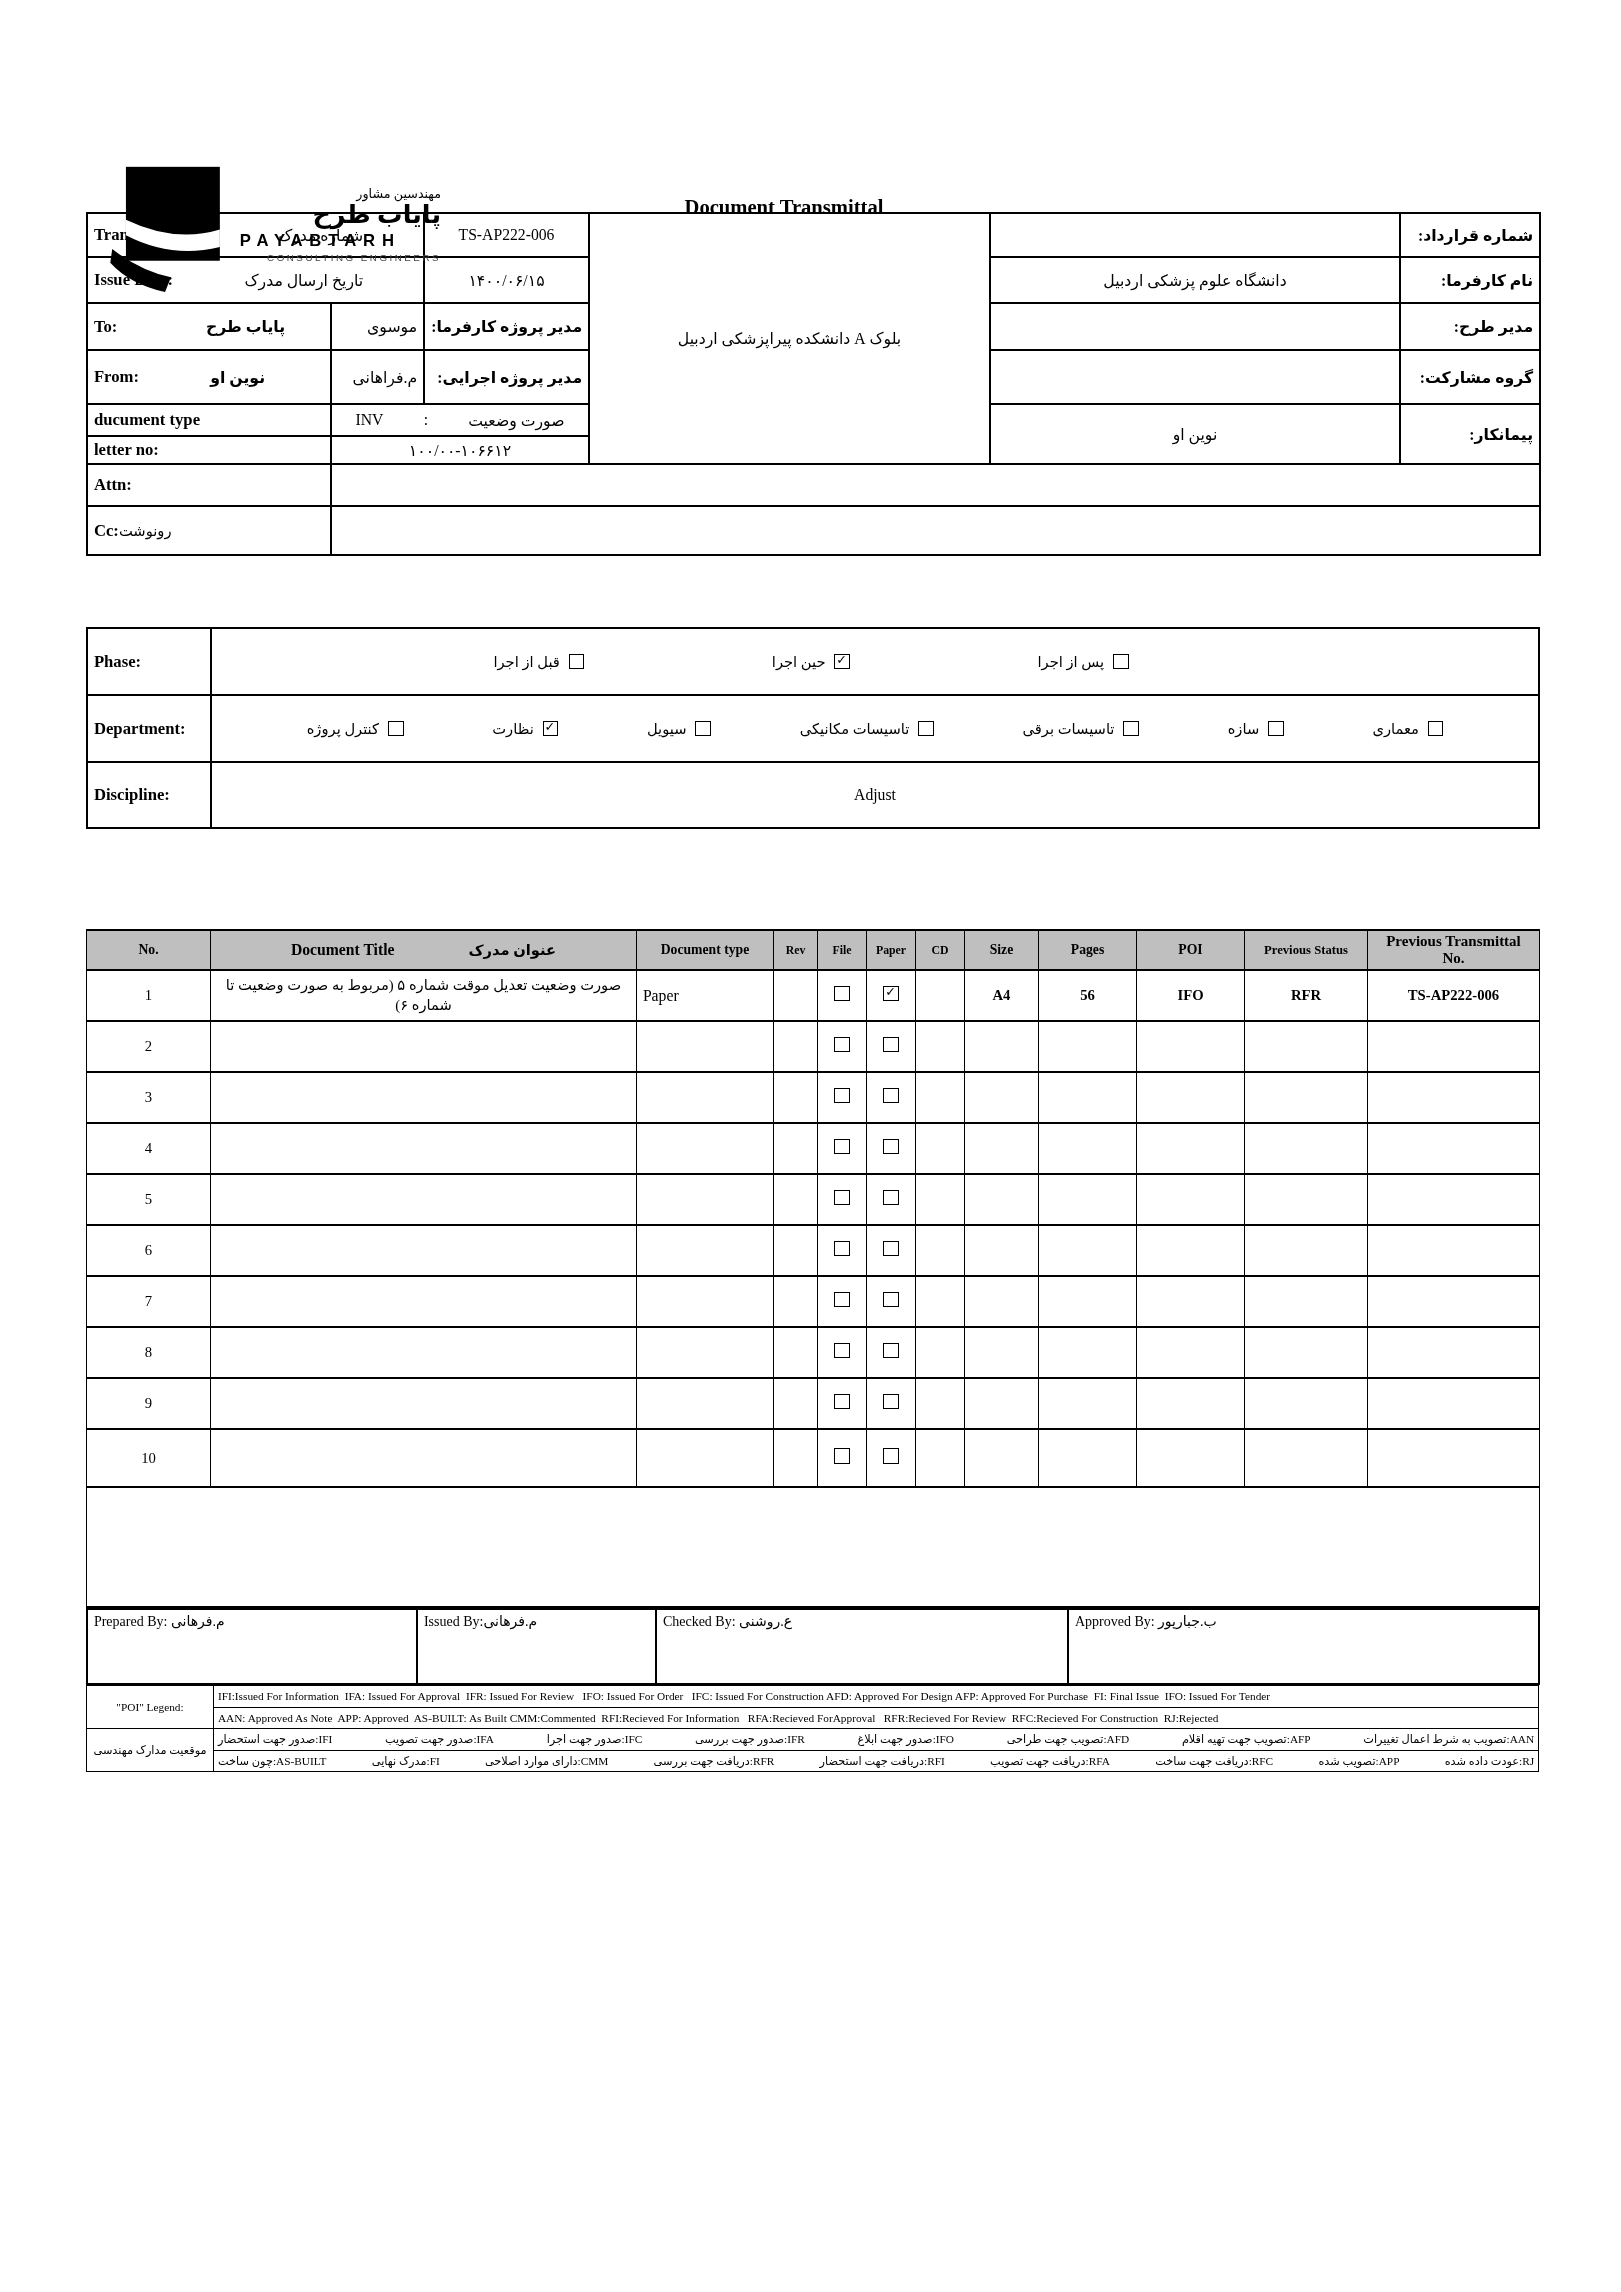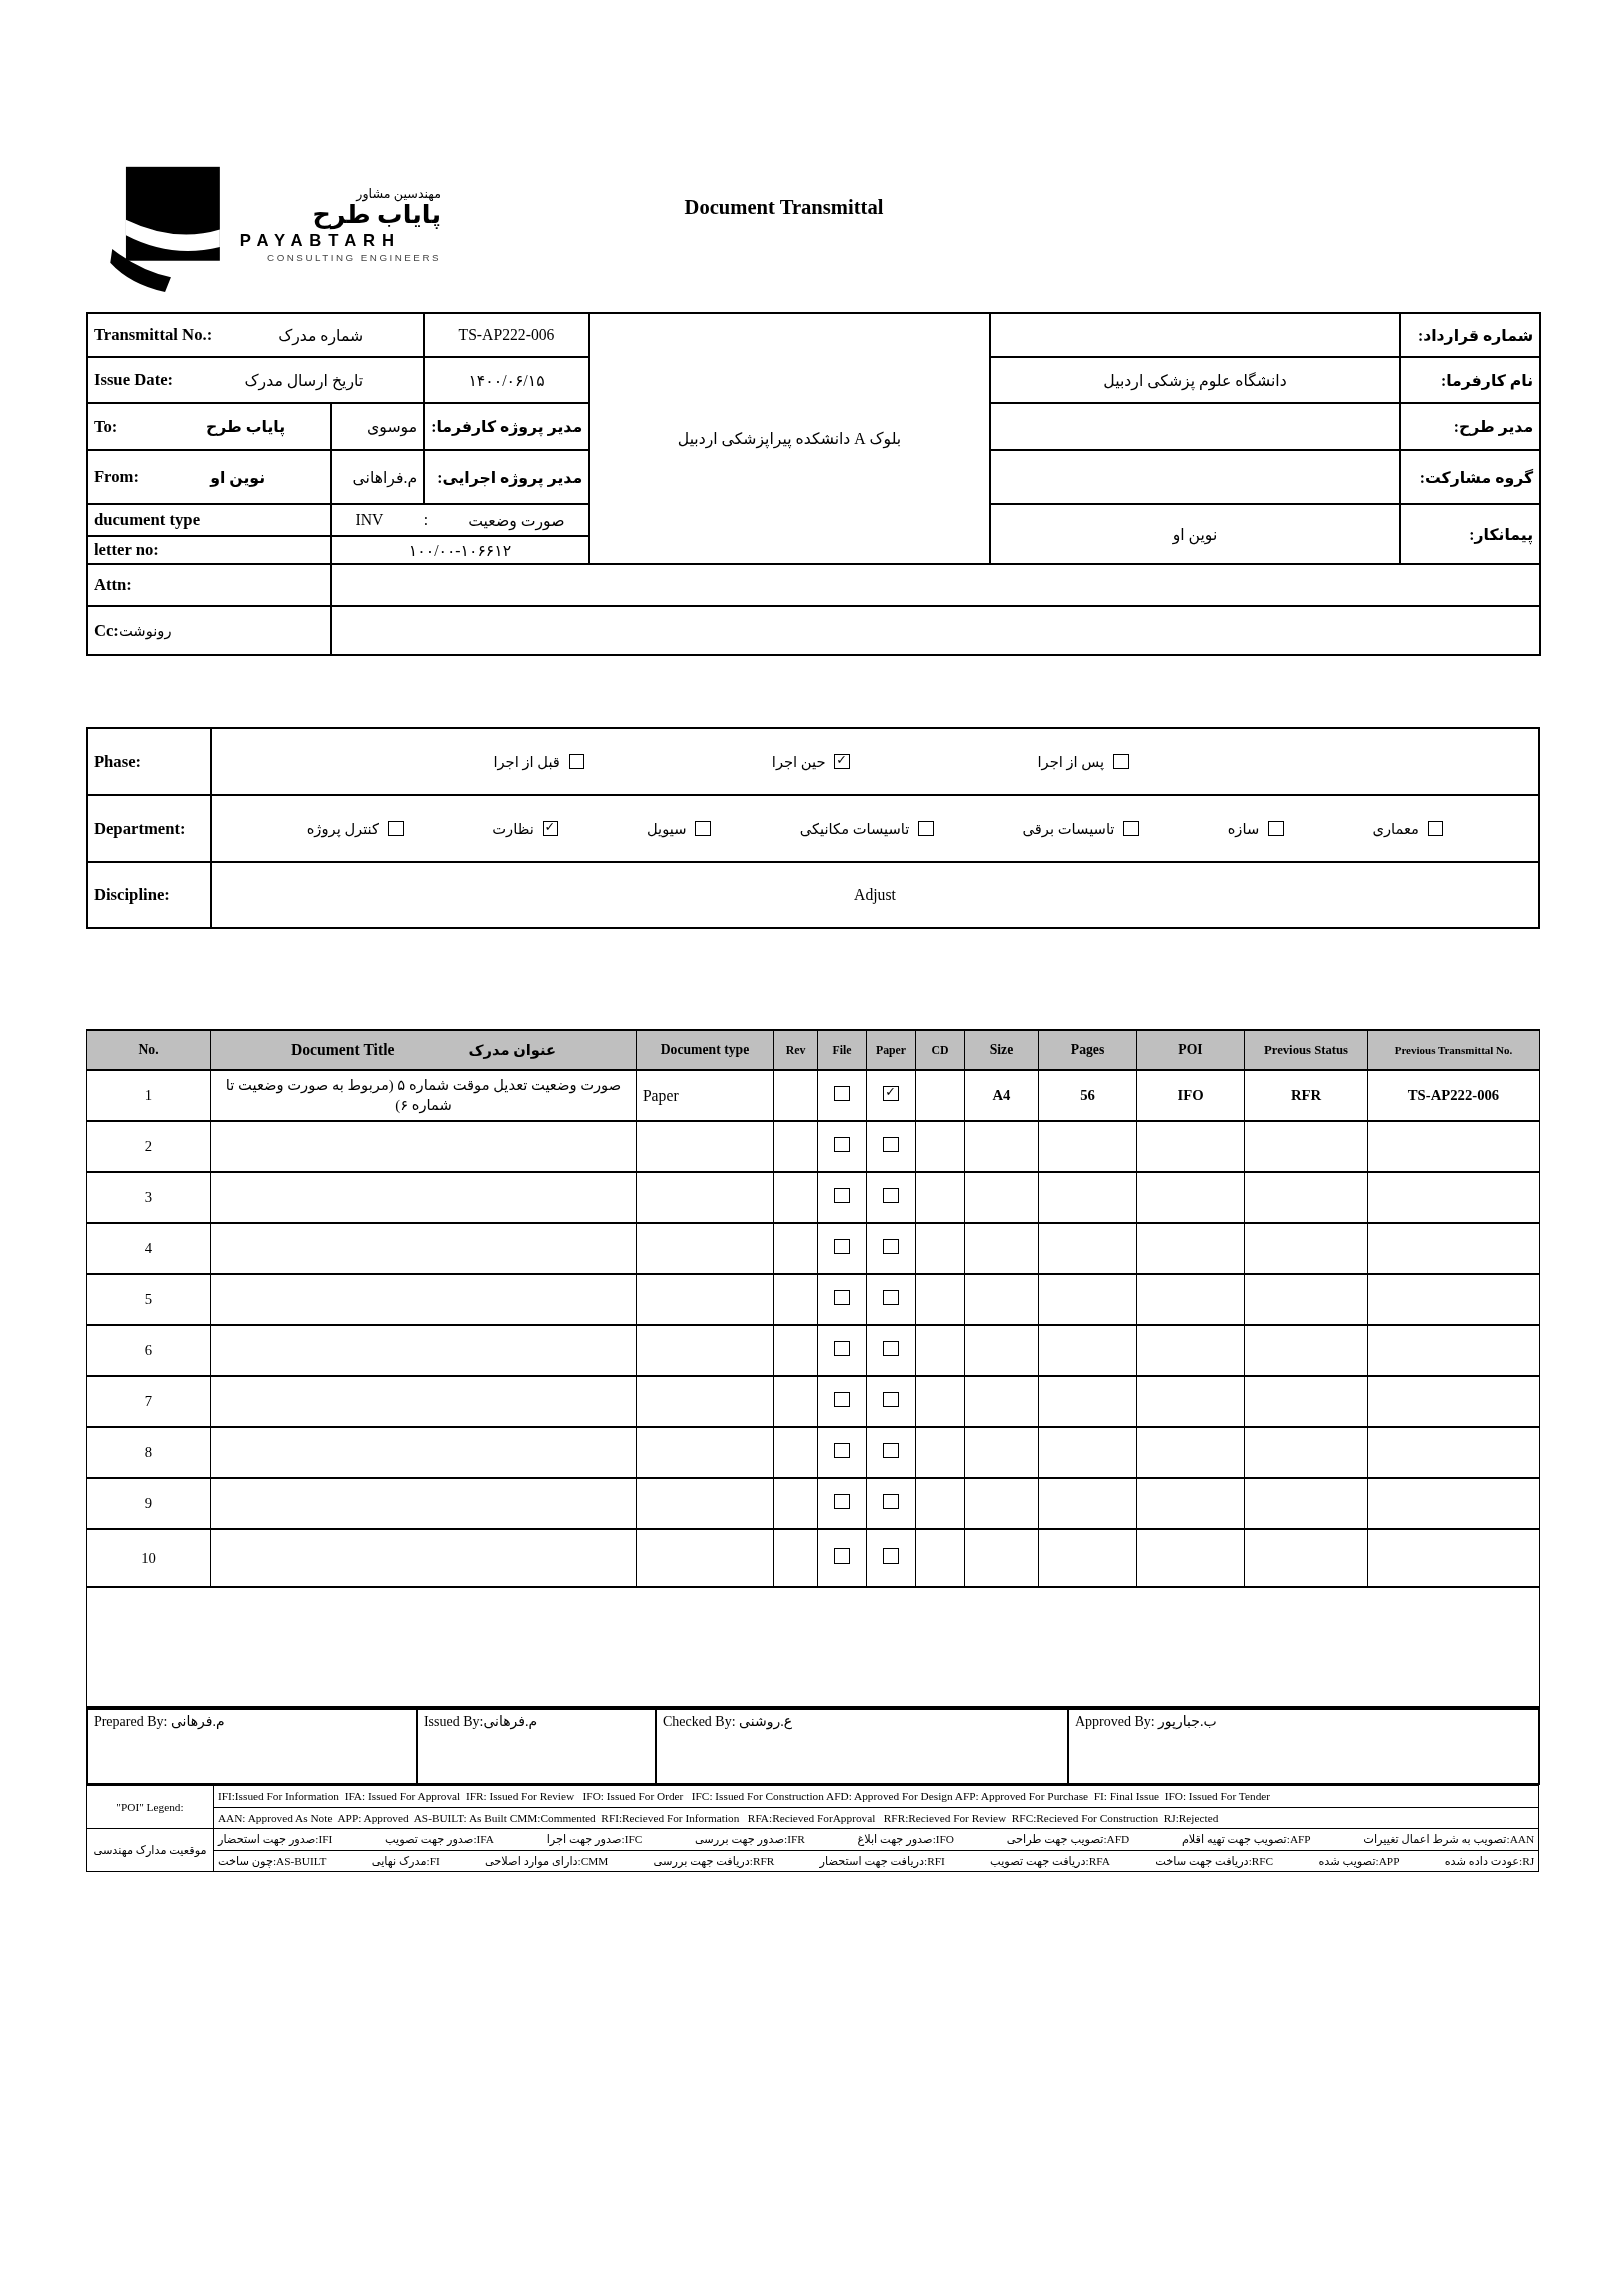--- a/index.html
+++ b/index.html
@@ -1,21 +1,21 @@
 <!DOCTYPE html>
 <html><head>
 <meta charset="utf-8">
 <style>
   html,body{margin:0;padding:0;background:#888;}
   body{width:1621px;}
   .page{width:1621px;height:2293px;background:#fff;position:relative;
         font-family:"Liberation Serif","DejaVu Sans",serif;color:#000;}
   .content{width:1453px;margin-left:86px;}
   
-  .top{position:relative;height:312px;border-radius:21px;}
+  .top{position:relative;height:212px;border-radius:21px;}
   .logo-wrap{position:absolute;left:110px;top:159px;display:flex;align-items:flex-start;}
   .logo-txt{margin-left:13.7px;margin-top:27.4px;display:flex;flex-direction:column;}
   .logo-fa-small{font-size:12.7px;text-align:right;direction:rtl;}
   .logo-fa-big{font-size:25.5px;font-weight:bold;text-align:right;direction:rtl;line-height:1.05;}
   .logo-en{font-size:16.7px;font-weight:bold;letter-spacing:6.9px;font-family:"Liberation Sans",sans-serif;margin-top:2px;}
   .logo-en-sub{font-size:9.8px;letter-spacing:2.5px;color:#444;font-family:"Liberation Sans",sans-serif;margin-top:1px;margin-left:27.4px;}
   .main-title{position:absolute;top:196px;left:0;width:1568px;text-align:center;
               font-size:20.6px;font-weight:bold;}
   
   table{border-collapse:collapse;table-layout:fixed;}
@@ -252,21 +252,21 @@
           </td>
       <td>Document type</td>
       <td style="font-size:11.8px">Rev</td>
       <td style="font-size:11.8px">File</td>
       <td style="font-size:11.8px">Paper</td>
       <td style="font-size:11.8px">CD</td>
       <td>Size</td>
       <td>Pages</td>
       <td>POI</td>
       <td style="font-size:12.7px">Previous Status</td>
-      <td style="font-size:11px">Previous Transmittal No.</td>
+      <td style="font-size:15px">Previous Transmittal No.</td>
     </tr>
     <tr style="height:51px">
       <td class="center">1</td>
       <td class="fa-title">صورت وضعیت تعدیل موقت شماره ۵  (مربوط به صورت وضعیت تا شماره ۶)</td>
       <td style="font-size:15.7px">Paper</td>
       <td class="center"></td>
       <td class="center"><span class="cb"></span></td>
       <td class="center"><span class="cb checked"></span></td>
       <td class="center"></td>
       <td class="center b">A4</td>

